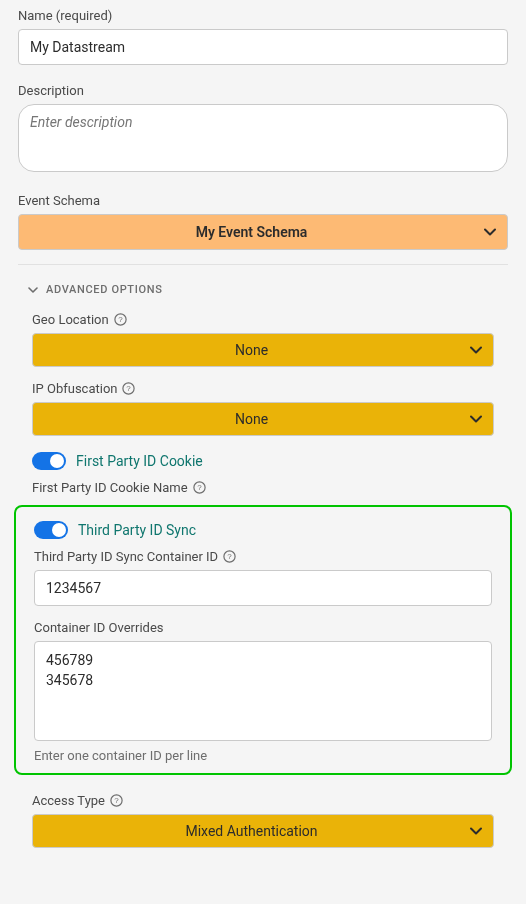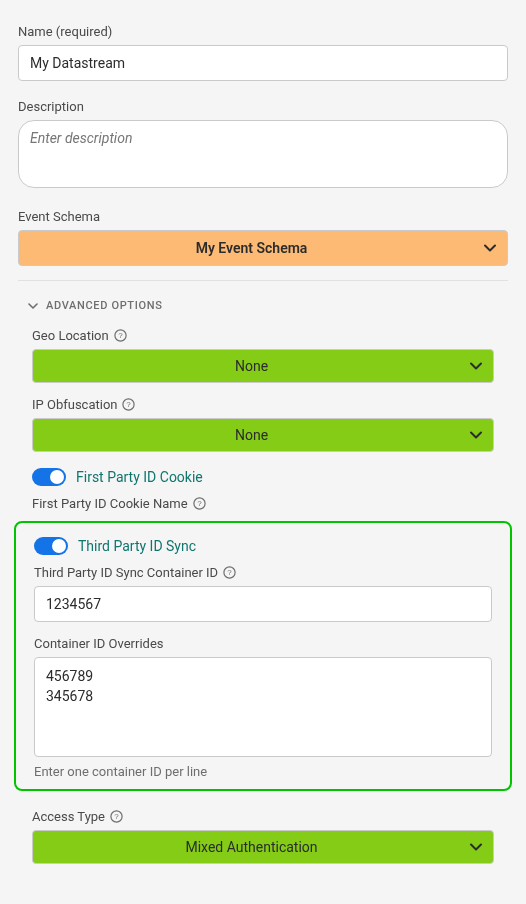--- a/index.html
+++ b/index.html
@@ -90,21 +90,21 @@
       color: #4a4a4a;
       margin-bottom: 6px;
       display: flex;
       align-items: center;
       gap: 5px;
     }
     .select-plain {
       width: 100%;
       border: 1px solid #cacaca;
       border-radius: 4px;
-      background: #84cc16;
+      background: #eab308;
       padding: 8px 34px 8px 11px;
       font-size: 14px;
       color: #2c2c2c;
       font-family: inherit;
       appearance: none;
       cursor: pointer;
     }
     .switch-row {
       display: flex;
       align-items: center;
@@ -154,21 +154,21 @@
     .hint {
       font-size: 13px;
       color: #6e6e6e;
       margin-top: 4px;
     }
     svg { display: block; }
   </style>
 </head>
 <body>
 
-<div class="field" style="padding-top:24px;">
+<div class="field" style="padding-top:8px;">
   <div class="field-label">Name (required)</div>
   <input class="text-input" style="font-weight: 400;" type="text" value="My Datastream">
 </div>
 
 <div class="field">
   <div class="field-label">Description</div>
   <textarea class="textarea" placeholder="Enter description" style=""></textarea>
 </div>
 
 <div class="field" style="margin-bottom:14px;">

